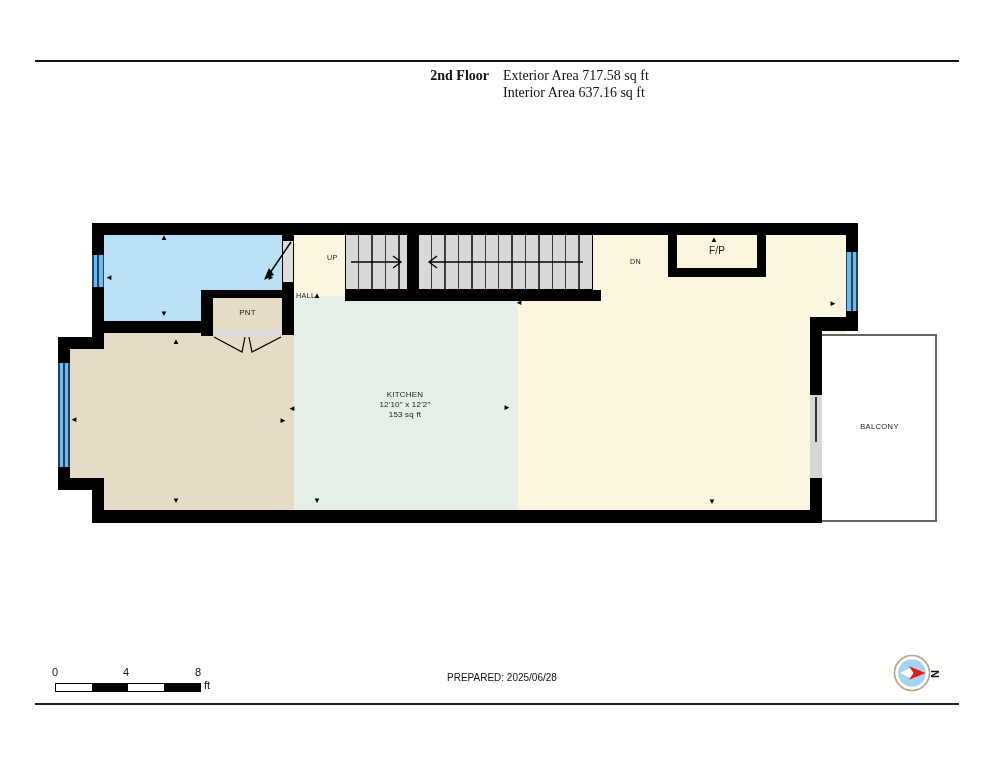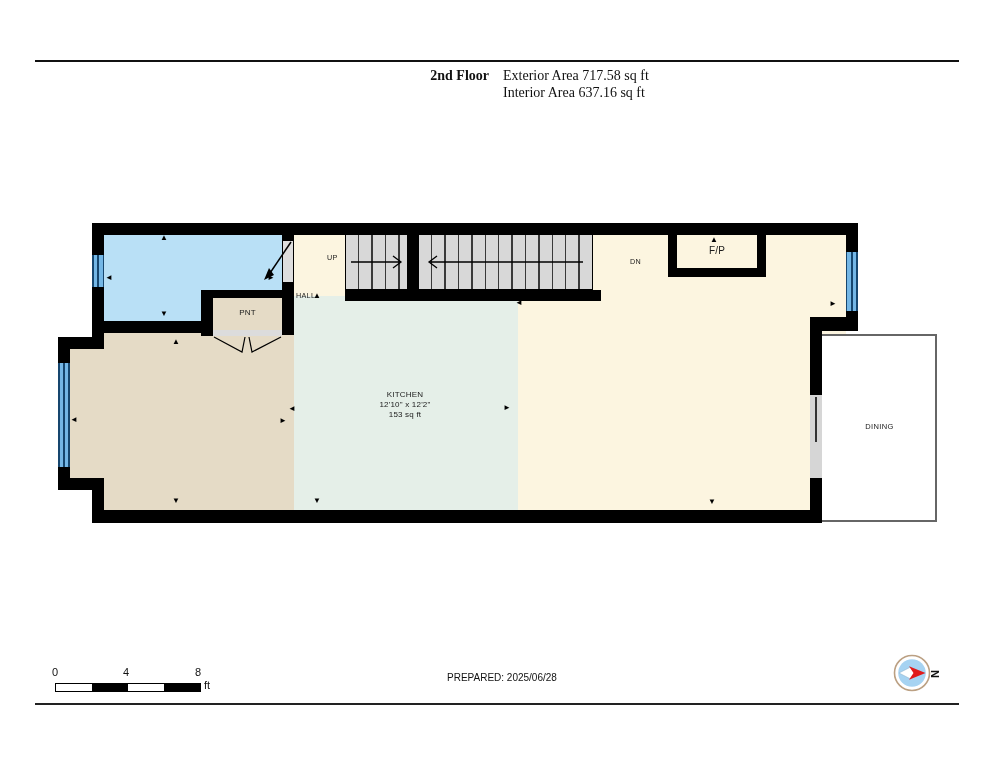--- a/index.html
+++ b/index.html
@@ -116,21 +116,21 @@
   <div class="tinylabel" style="left:630px;top:257px;">DN</div>
   <div class="label" style="left:345px;top:390px;width:120px;">
     <div>KITCHEN</div>
     <div>12'10" x 12'2"</div>
     <div>153 sq ft</div>
   </div>
   <div class="label" style="left:697px;top:246px;width:40px;font-size:10px;">
     <div>F/P</div>
   </div>
   <div class="label" style="left:822px;top:422px;width:115px;font-size:7.5px;letter-spacing:.4px;">
-    <div>DINING</div>
+    <div>BALCONY</div>
   </div>
 
   <div class="scale-num" style="left:49px;top:666px;">0</div>
   <div class="scale-num" style="left:120px;top:666px;">4</div>
   <div class="scale-num" style="left:192px;top:666px;">8</div>
   <div class="scalebar"></div>
   <div class="abs" style="left:204px;top:679px;font-size:11px;">ft</div>
 
   <div class="abs" style="left:447px;top:672px;font-size:10px;">PREPARED: 2025/06/28</div>
 

